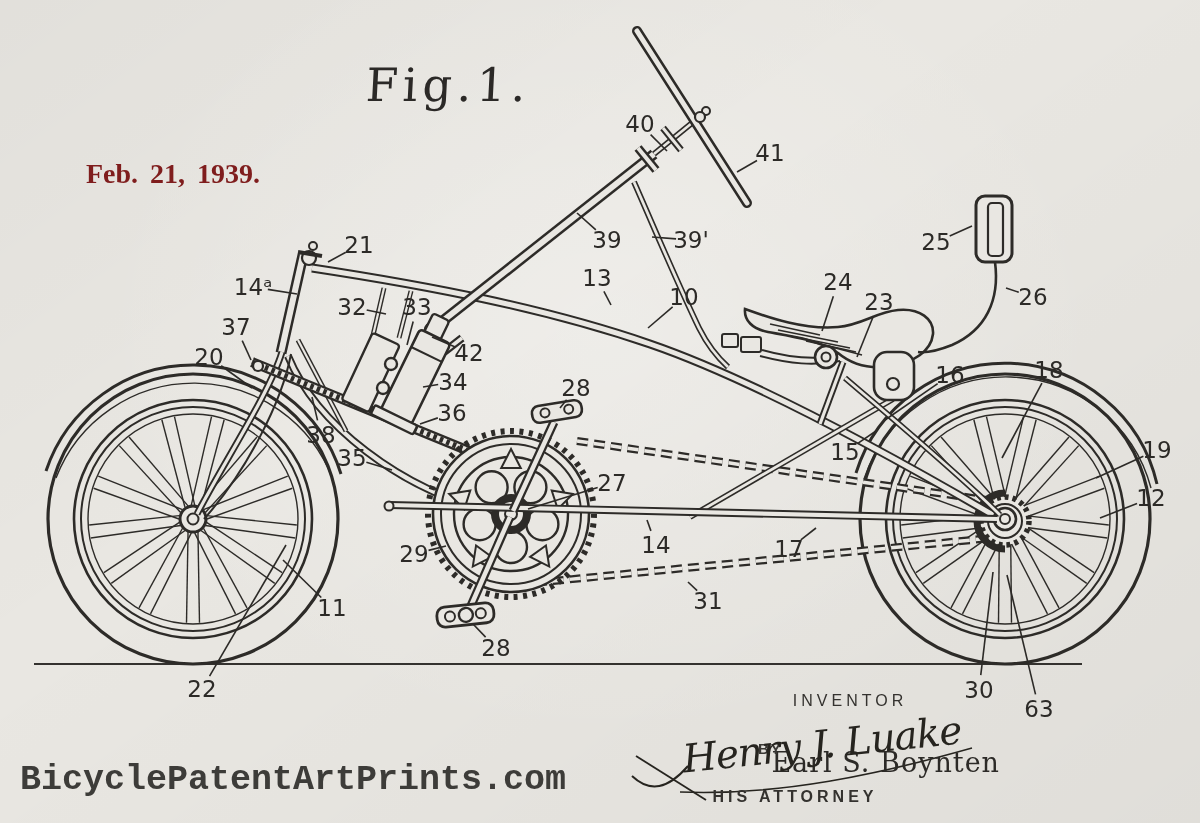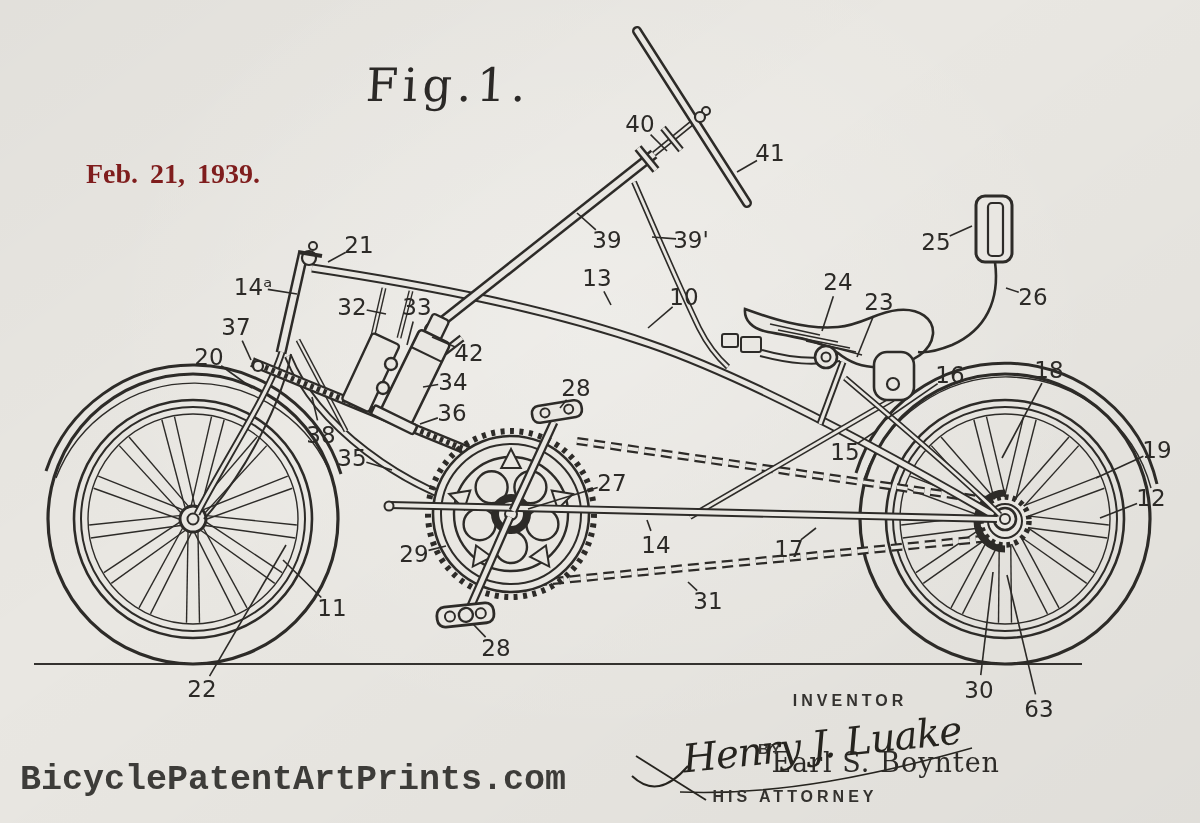--- a/index.html
+++ b/index.html
@@ -17,21 +17,21 @@
   .fig-label{
     left:366px;top:58px;font-family:"DejaVu Serif",serif;
     font-size:46px;letter-spacing:5px;color:#2b2927;transform:skewX(-3deg);
   }
   .patent-date{
     left:66px;top:158px;font-family:"Liberation Serif",serif;font-weight:700;
     font-size:28px;color:#7f1d1d;word-spacing:5px;margin-left:20px;
   }
   .inventor-heading{
     left:700px;top:692px;width:300px;text-align:center;
-    font-family:"Liberation Sans",sans-serif;font-weight:700;
+    font-family:"Liberation Sans",sans-serif;font-weight:400;
     font-size:16px;letter-spacing:4px;color:#34322f;
   }
   .inventor-name{
     left:700px;top:747px;width:300px;text-align:right;
     font-family:"DejaVu Serif",serif;font-size:27px;color:#2c2a27;letter-spacing:1px;
   }
   .by-label{
     left:726px;top:740px;font-family:"Liberation Sans",sans-serif;font-weight:700;
     font-size:15px;letter-spacing:2px;color:#3a3835;margin-left:32px;
   }

